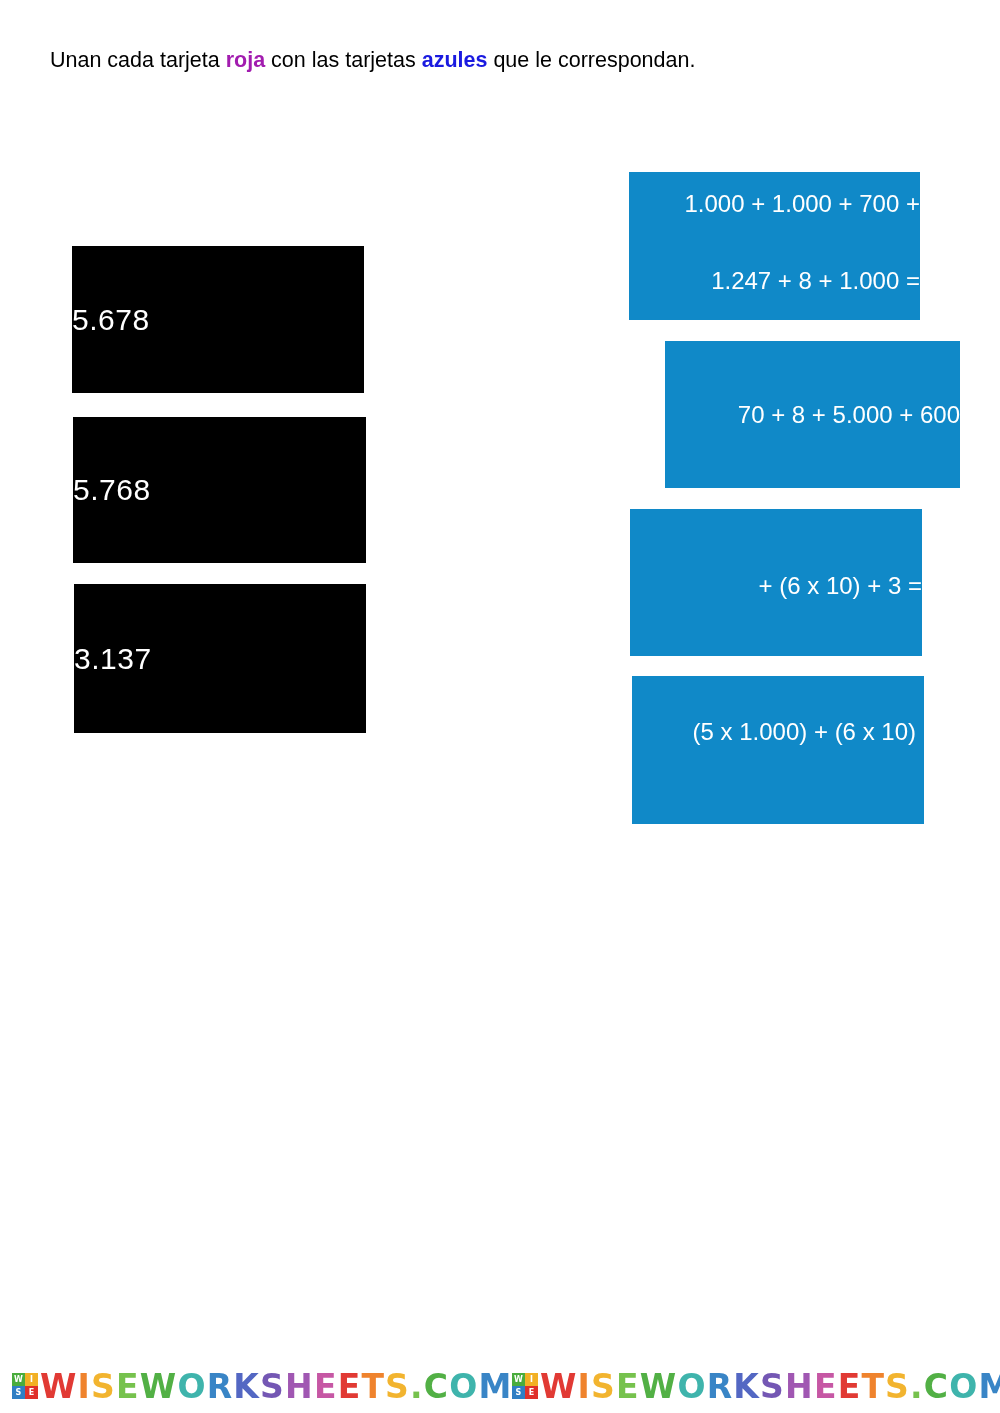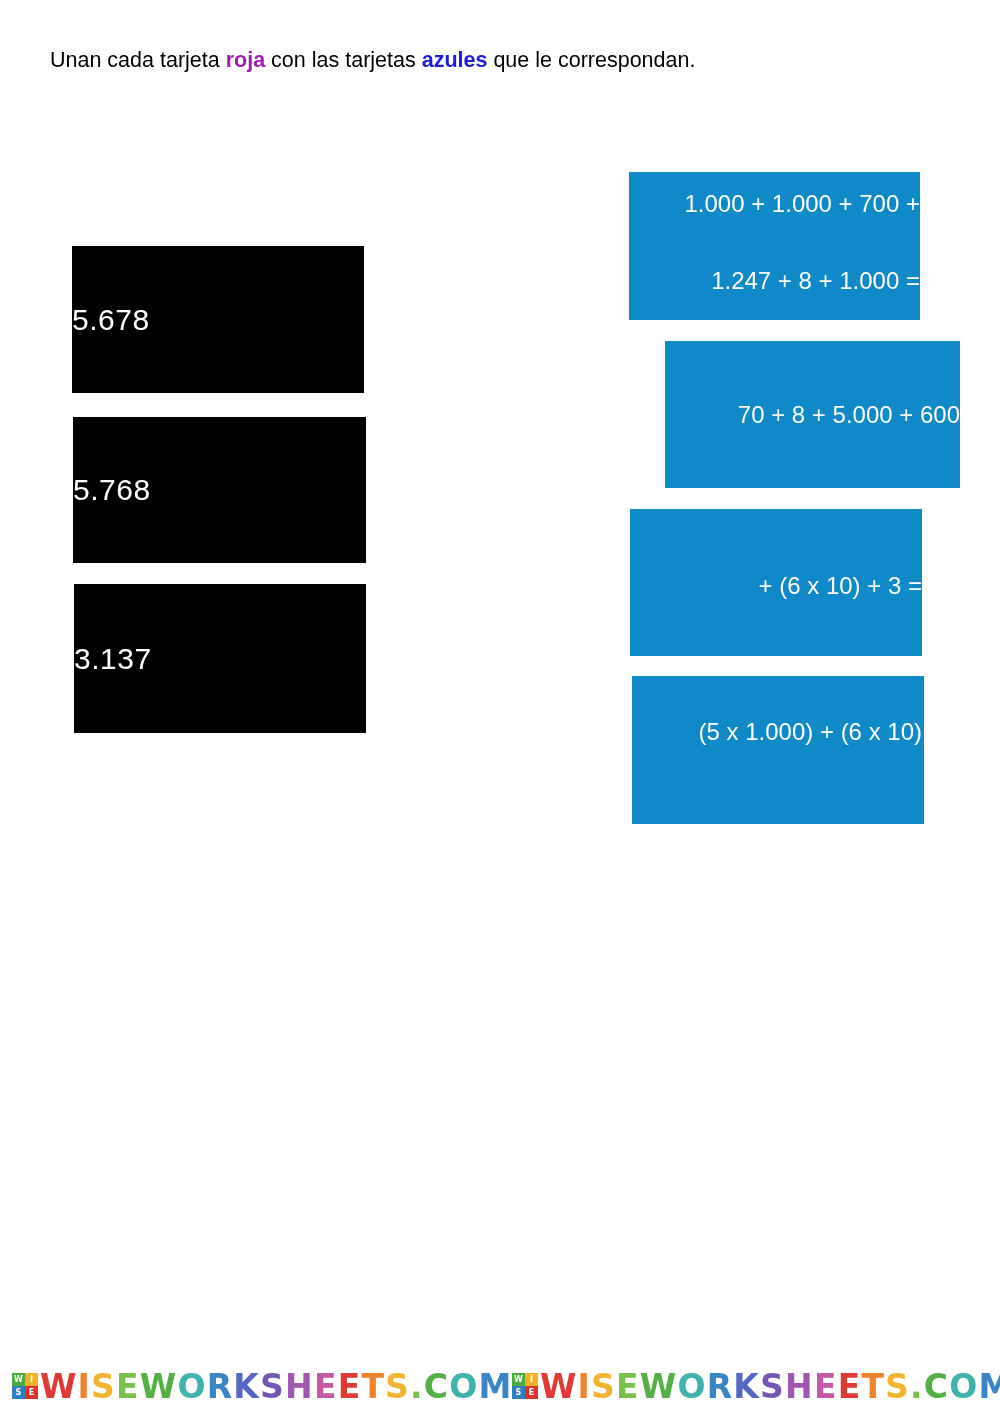--- a/index.html
+++ b/index.html
@@ -77,21 +77,21 @@
     padding: 0 0 0 11px;
     margin-left: 36px;
   }
   #blue-card-2 {
     left: 630px; top: 509px; width: 292px; height: 147px;
     padding: 0 0 0 10px;
   }
   #blue-card-2 .card-text { line-height: 2.0; }
   #blue-card-3 {
     left: 632px; top: 676px; width: 292px; height: 148px;
-    padding: 0 2px 0 12px;
+    padding: 0 8px 0 12px;
   }
   #blue-card-3 .card-text { line-height: 1.72; }
 
   
   #blue-card-0 .card-text { transform: translateY(-3px); }
   #blue-card-1 .card-text { transform: translateY(1px); }
   #blue-card-2 .card-text { transform: translateY(-21px); }
   #blue-card-3 .card-text { transform: translateY(-18px); }
 
   

